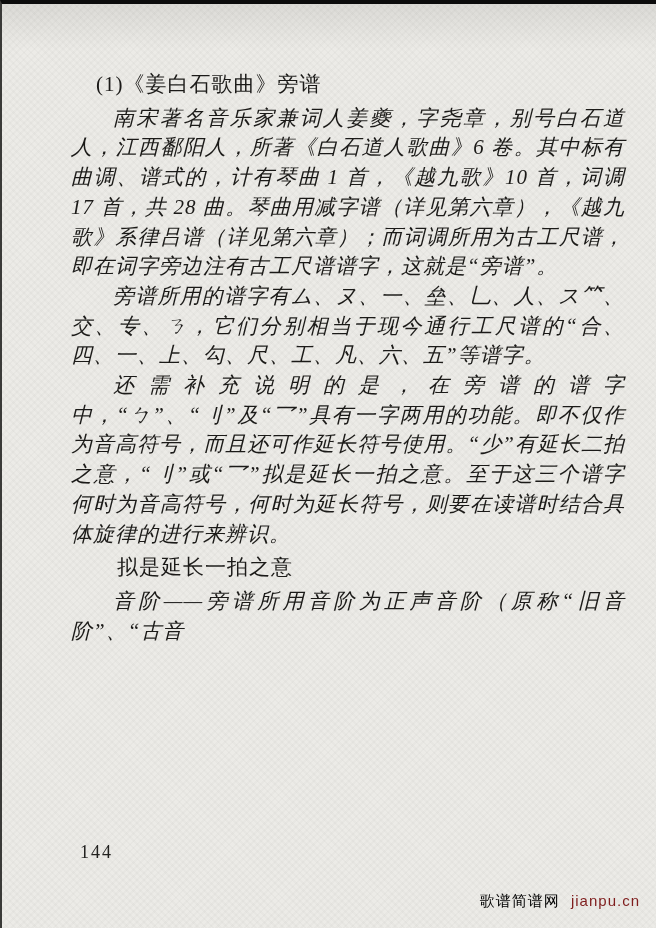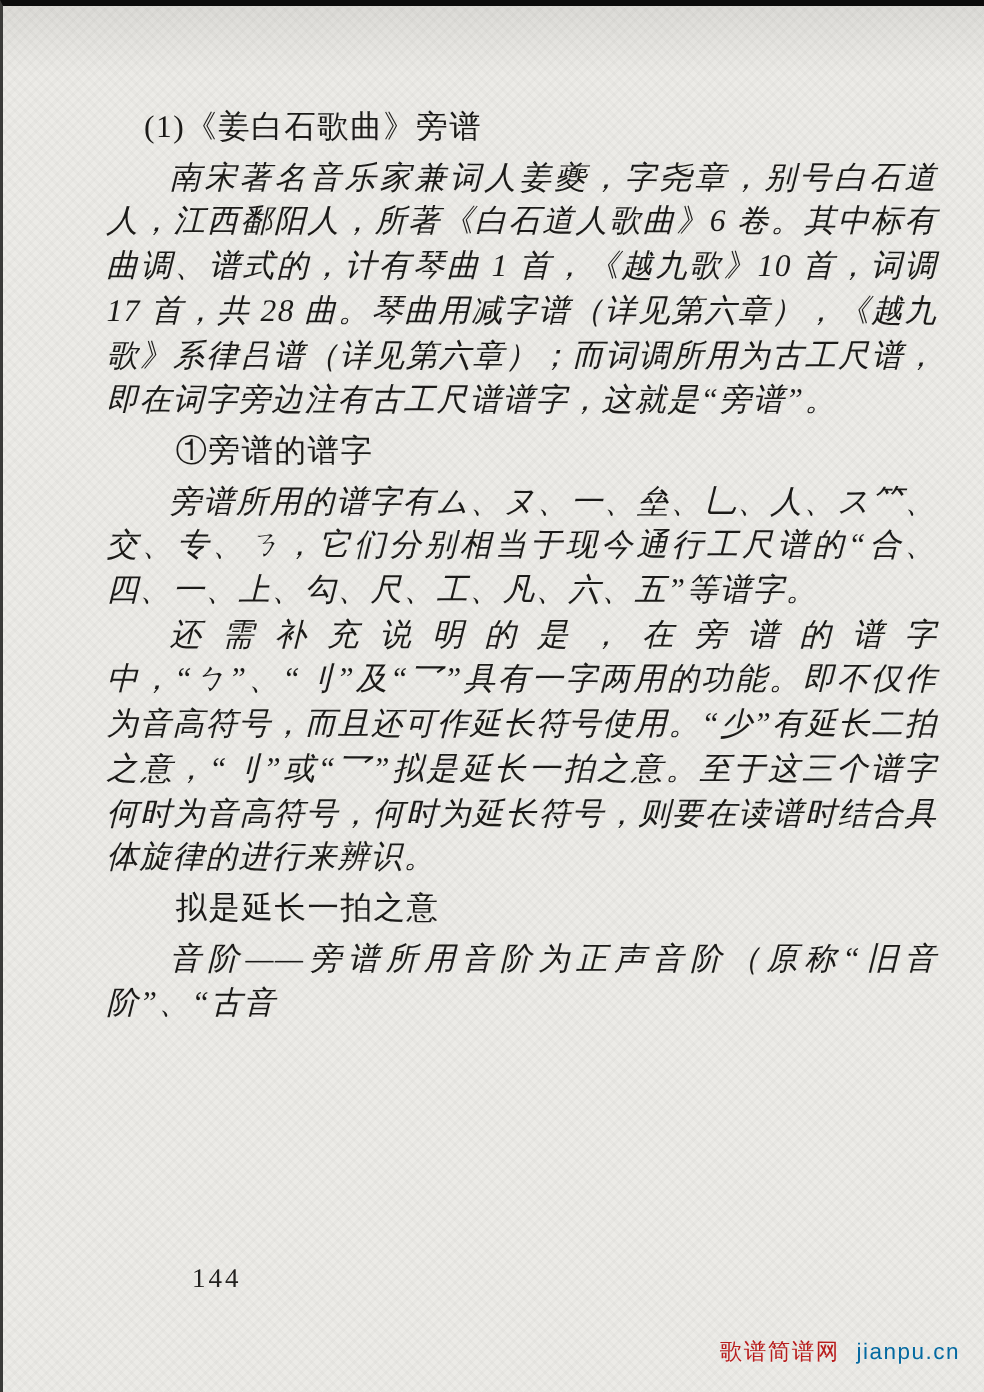--- a/index.html
+++ b/index.html
@@ -31,41 +31,40 @@
     letter-spacing:1px;
     color:#1b1a18;
     text-align:justify;
   }
   .para{ margin:0; text-indent:2em; font-weight:500;font-style:italic; }
   .subhead{ margin:4px; font-weight:normal; }
   .subhead.l1{ text-indent:1em; }
   .subhead.l2{ text-indent:2em; }
   .page-number{
     position:absolute; left:78px; top:838px;
-    font-size:18px; letter-spacing:2px; color:#22211f;margin-left:48px;
+    font-size:18px; letter-spacing:2px; color:#22211f;
   }
   .watermark{
     position:absolute; right:16px; top:888px;
     font-size:15px; letter-spacing:1px;
     font-family:"Liberation Sans","DejaVu Sans",sans-serif;
     white-space:nowrap;
   }
-  .watermark .wm-name{ color:#b91c1c; }
-  .watermark .wm-url{ color:#0369a1; margin-left:6px; }
+  .watermark .wm-name{ color:#000000; }
+  .watermark .wm-url{ color:#7f1d1d; margin-left:6px; }
 </style>
 </head>
 <body>
 
 <div class="scan-band"></div>
 
 <div class="page-text">
 
 <div class="subhead l1">(1)《姜白石歌曲》旁谱</div>
     <p class="para">南宋著名音乐家兼词人姜夔，字尧章，别号白石道人，江西鄱阳人，所著《白石道人歌曲》6 卷。其中标有曲调、谱式的，计有琴曲 1 首，《越九歌》10 首，词调 17 首，共 28 曲。琴曲用减字谱（详见第六章），《越九歌》系律吕谱（详见第六章）；而词调所用为古工尺谱，即在词字旁边注有古工尺谱谱字，这就是“旁谱”。</p>
-    <div class="subhead l2">①旁谱的谱字</div>
     <p class="para">旁谱所用的谱字有ム、ヌ、一、垒、乚、人、ス⺮、交、专、ㄋ，它们分别相当于现今通行工尺谱的“合、四、一、上、勾、尺、工、凡、六、五”等谱字。</p>
     <p class="para">还需补充说明的是，在旁谱的谱字中，“ㄅ”、“刂”及“乛”具有一字两用的功能。即不仅作为音高符号，而且还可作延长符号使用。“少”有延长二拍之意，“刂”或“乛”拟是延长一拍之意。至于这三个谱字何时为音高符号，何时为延长符号，则要在读谱时结合具体旋律的进行来辨识。</p>
     <div class="subhead l2">拟是延长一拍之意</div>
     <p class="para">音阶——旁谱所用音阶为正声音阶（原称“旧音阶”、“古音</p>
   </div>
 
 <div class="page-number">144</div>
 
 <div class="watermark">
   <span class="wm-name">歌谱简谱网</span>

